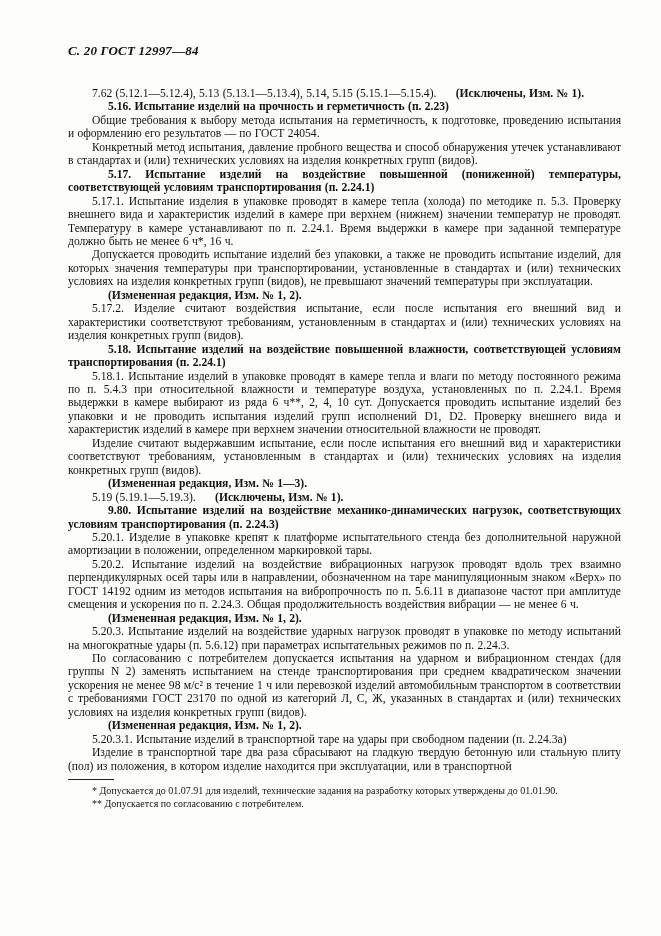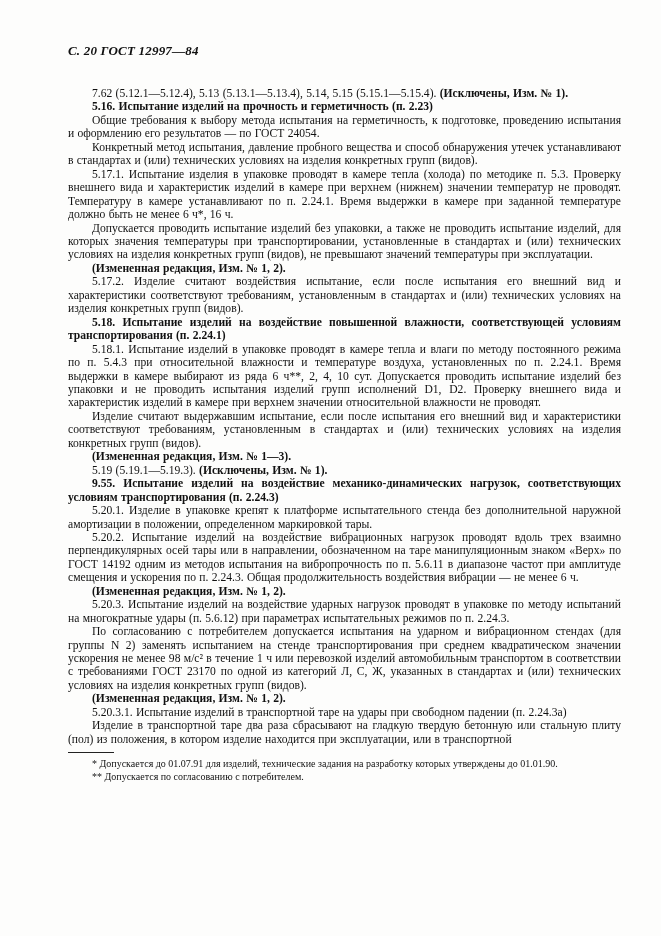--- a/index.html
+++ b/index.html
@@ -21,21 +21,21 @@
     position:absolute;top:87px;left:68px;width:553px;
   }
   .para{
     margin:0;
     font-size:11.6px;
     line-height:13.45px;
     text-align:justify;
     text-indent:24px;
     word-spacing:.4px;
   }
-  .bold{font-weight:bold;}
+  .bold{font-weight:bold;margin-left:16px;}
   .footnote-sep{
     width:46px;height:0;
     border-top:1px solid #222;
     margin:6px 0 4px 0;
   }
   .footnote{
     margin:0;
     font-size:10px;
     line-height:13px;
     text-align:justify;
@@ -47,30 +47,31 @@
 
 <div class="page">
   <div class="running-header">С. 20 ГОСТ 12997—84</div>
 
   <div class="content">
     <div id="paragraphs">
         <p class="para"><span>7.62 (5.12.1—5.12.4), 5.13 (5.13.1—5.13.4), 5.14, 5.15 (5.15.1—5.15.4). </span><span class="bold">(Исключены, Изм. № 1).</span></p>
         <p class="para"><span class="bold">5.16. Испытание изделий на прочность и герметичность (п. 2.23)</span></p>
         <p class="para"><span>Общие требования к выбору метода испытания на герметичность, к подготовке, проведению испытания и оформлению его результатов — по ГОСТ 24054.</span></p>
         <p class="para"><span>Конкретный метод испытания, давление пробного вещества и способ обнаружения утечек устанавливают в стандартах и (или) технических условиях на изделия конкретных групп (видов).</span></p>
+        <p class="para"><span class="bold">5.17. Испытание изделий на воздействие повышенной (пониженной) температуры, соответствующей условиям транспортирования (п. 2.24.1)</span></p>
         <p class="para"><span>5.17.1. Испытание изделия в упаковке проводят в камере тепла (холода) по методике п. 5.3. Проверку внешнего вида и характеристик изделий в камере при верхнем (нижнем) значении температур не проводят. Температуру в камере устанавливают по п. 2.24.1. Время выдержки в камере при заданной температуре должно быть не менее 6 ч*, 16 ч.</span></p>
         <p class="para"><span>Допускается проводить испытание изделий без упаковки, а также не проводить испытание изделий, для которых значения температуры при транспортировании, установленные в стандартах и (или) технических условиях на изделия конкретных групп (видов), не превышают значений температуры при эксплуатации.</span></p>
         <p class="para"><span class="bold">(Измененная редакция, Изм. № 1, 2).</span></p>
         <p class="para"><span>5.17.2. Изделие считают воздействия испытание, если после испытания его внешний вид и характеристики соответствуют требованиям, установленным в стандартах и (или) технических условиях на изделия конкретных групп (видов).</span></p>
         <p class="para"><span class="bold">5.18. Испытание изделий на воздействие повышенной влажности, соответствующей условиям транспортирования (п. 2.24.1)</span></p>
         <p class="para"><span>5.18.1. Испытание изделий в упаковке проводят в камере тепла и влаги по методу постоянного режима по п. 5.4.3 при относительной влажности и температуре воздуха, установленных по п. 2.24.1. Время выдержки в камере выбирают из ряда 6 ч**, 2, 4, 10 сут. Допускается проводить испытание изделий без упаковки и не проводить испытания изделий групп исполнений D1, D2. Проверку внешнего вида и характеристик изделий в камере при верхнем значении относительной влажности не проводят.</span></p>
         <p class="para"><span>Изделие считают выдержавшим испытание, если после испытания его внешний вид и характеристики соответствуют требованиям, установленным в стандартах и (или) технических условиях на изделия конкретных групп (видов).</span></p>
         <p class="para"><span class="bold">(Измененная редакция, Изм. № 1—3).</span></p>
         <p class="para"><span>5.19 (5.19.1—5.19.3). </span><span class="bold">(Исключены, Изм. № 1).</span></p>
-        <p class="para"><span class="bold">9.55. Испытание изделий на воздействие механико-динамических нагрузок, соответствующих условиям транспортирования (п. 2.24.3)</span></p>
+        <p class="para"><span class="bold">9.80. Испытание изделий на воздействие механико-динамических нагрузок, соответствующих условиям транспортирования (п. 2.24.3)</span></p>
         <p class="para"><span>5.20.1. Изделие в упаковке крепят к платформе испытательного стенда без дополнительной наружной амортизации в положении, определенном маркировкой тары.</span></p>
         <p class="para"><span>5.20.2. Испытание изделий на воздействие вибрационных нагрузок проводят вдоль трех взаимно перпендикулярных осей тары или в направлении, обозначенном на таре манипуляционным знаком «Верх» по ГОСТ 14192 одним из методов испытания на вибропрочность по п. 5.6.11 в диапазоне частот при амплитуде смещения и ускорения по п. 2.24.3. Общая продолжительность воздействия вибрации — не менее 6 ч.</span></p>
         <p class="para"><span class="bold">(Измененная редакция, Изм. № 1, 2).</span></p>
         <p class="para"><span>5.20.3. Испытание изделий на воздействие ударных нагрузок проводят в упаковке по методу испытаний на многократные удары (п. 5.6.12) при параметрах испытательных режимов по п. 2.24.3.</span></p>
         <p class="para"><span>По согласованию с потребителем допускается испытания на ударном и вибрационном стендах (для группы N 2) заменять испытанием на стенде транспортирования при среднем квадратическом значении ускорения не менее 98 м/с² в течение 1 ч или перевозкой изделий автомобильным транспортом в соответствии с требованиями ГОСТ 23170 по одной из категорий Л, С, Ж, указанных в стандартах и (или) технических условиях на изделия конкретных групп (видов).</span></p>
         <p class="para"><span class="bold">(Измененная редакция, Изм. № 1, 2).</span></p>
         <p class="para"><span>5.20.3.1. Испытание изделий в транспортной таре на удары при свободном падении (п. 2.24.3а)</span></p>
         <p class="para"><span>Изделие в транспортной таре два раза сбрасывают на гладкую твердую бетонную или стальную плиту (пол) из положения, в котором изделие находится при эксплуатации, или в транспортной</span></p>
       </div>
     <div class="footnote-sep"></div>

